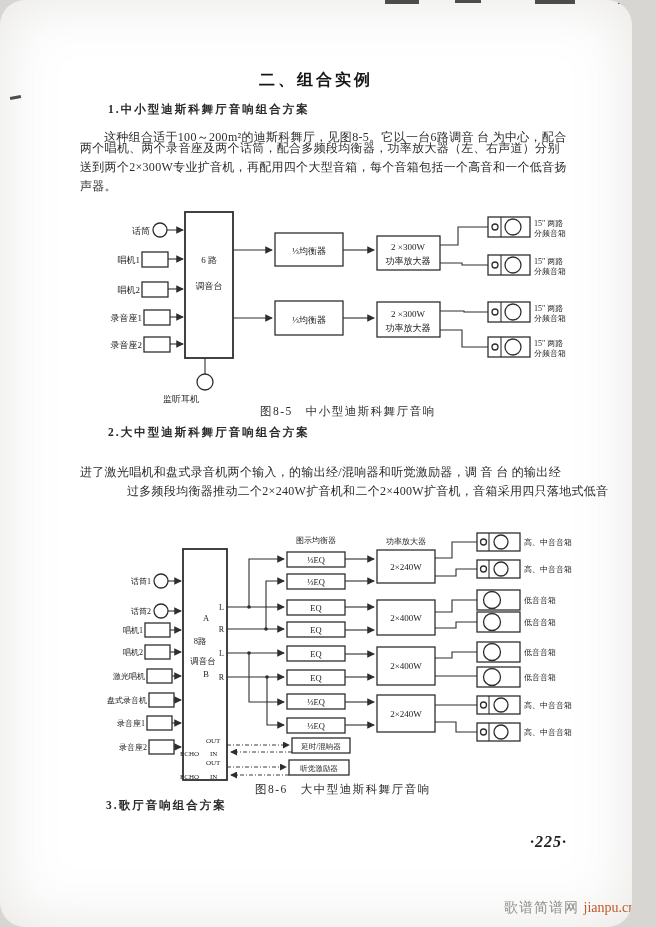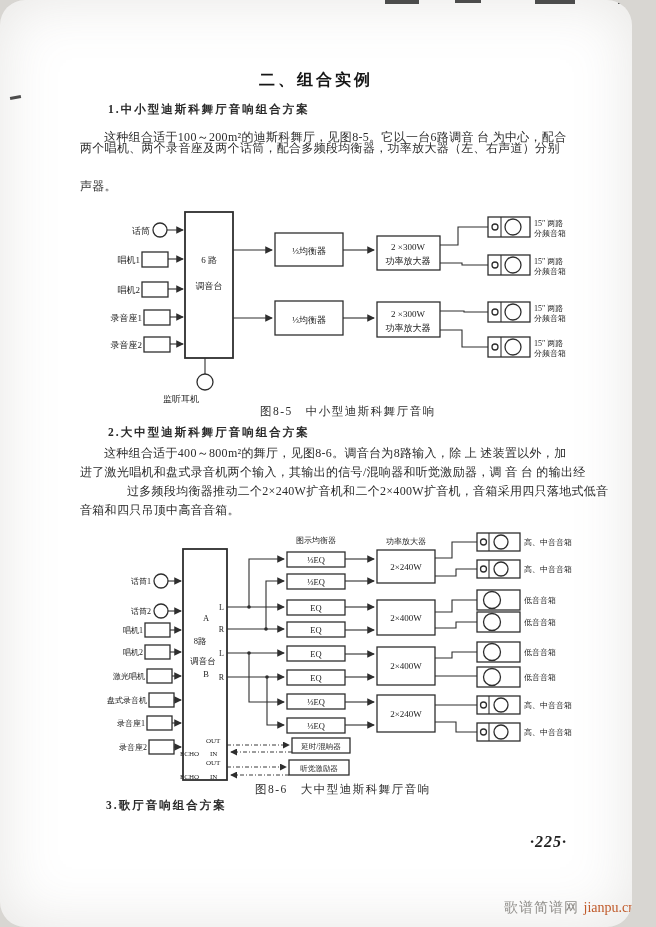--- a/index.html
+++ b/index.html
@@ -40,20 +40,21 @@
   <div class="artifact" style="left:455px;top:0;width:26px;height:3px;"></div>
   <div class="artifact" style="left:535px;top:0;width:40px;height:4px;"></div>
   <div class="artifact" style="left:618px;top:0;width:34px;height:4px;"></div>
   <div class="artifact" style="left:10px;top:96px;width:11px;height:3px;transform:rotate(-10deg);"></div>
 
   <div class="title">二、组合实例</div>
 
   <div class="h" style="top:102px;left:108px;">1.中小型迪斯科舞厅音响组合方案</div>
   <div class="bl ind" style="top:121px;margin-top:8px;">这种组合适于100～200m²的迪斯科舞厅，见图8-5。它以一台6路调音 台 为中心，配合</div>
   <div class="bl" style="top:140px;">两个唱机、两个录音座及两个话筒，配合多频段均衡器，功率放大器（左、右声道）分别</div>
+  <div class="bl" style="top:159px;">送到两个2×300W专业扩音机，再配用四个大型音箱，每个音箱包括一个高音和一个低音扬</div>
   <div class="bl" style="top:178px;">声器。</div>
 
   <svg class="fig" style="top:205px;" width="656" height="200" viewBox="0 0 656 200">
     <defs>
       <marker id="ar" viewBox="0 0 8 8" refX="7" refY="4" markerWidth="7" markerHeight="7" orient="auto-start-reverse">
         <path d="M0,0 L8,4 L0,8 Z" fill="#2e2e2e"></path>
       </marker>
     </defs>
 
     <g>
@@ -137,24 +138,22 @@
       <circle class="bx" cx="495" cy="142" r="3"></circle>
         <circle class="bx" cx="513" cy="142" r="8"></circle>
     </g>
     <text class="f8" x="534" y="141">15″ 两路</text>
     <text class="f8" x="534" y="151">分频音箱</text>
   </svg>
 
   <div class="cap" style="top:404px;left:260px;">图8-5　中小型迪斯科舞厅音响</div>
 
   <div class="h" style="top:425px;left:108px;">2.大中型迪斯科舞厅音响组合方案</div>
-  <div class="bl ind" style="top:445px;">这种组合适于400～800m²的舞厅，见图8-6。调音台为8路输入，除 上 述装置以外，加</div>
-  <div class="bl" style="top:464px;">进了激光唱机和盘式录音机两个输入，其输出的信号/混响器和听觉激励器，调 音 台 的输出经</div>
+  <div class="bl" style="top:464px;">进了激光唱机和盘式录音机两个输入，的输出经/混响器和听觉激励器，调 音 台 的输出经</div>
   <div class="bl" style="top:483px;margin-left:47px;">过多频段均衡器推动二个2×240W扩音机和二个2×400W扩音机，音箱采用四只落地式低音</div>
-  <div class="bl" style="top:502px;">音箱和四只吊顶中高音音箱。</div>
 
   <svg class="fig" style="top:528px;" width="656" height="254" viewBox="0 0 656 254">
 
     <text class="f8" x="316" y="15" text-anchor="middle">图示均衡器</text>
     <text class="f8" x="406" y="16" text-anchor="middle">功率放大器</text>
 
     <g>
       <path class="ln" d="M168,53 H181" marker-end="url(#ar)"></path>
       <path class="ln" d="M168,83 H181" marker-end="url(#ar)"></path>
       <path class="ln" d="M170,102 H181" marker-end="url(#ar)"></path>

